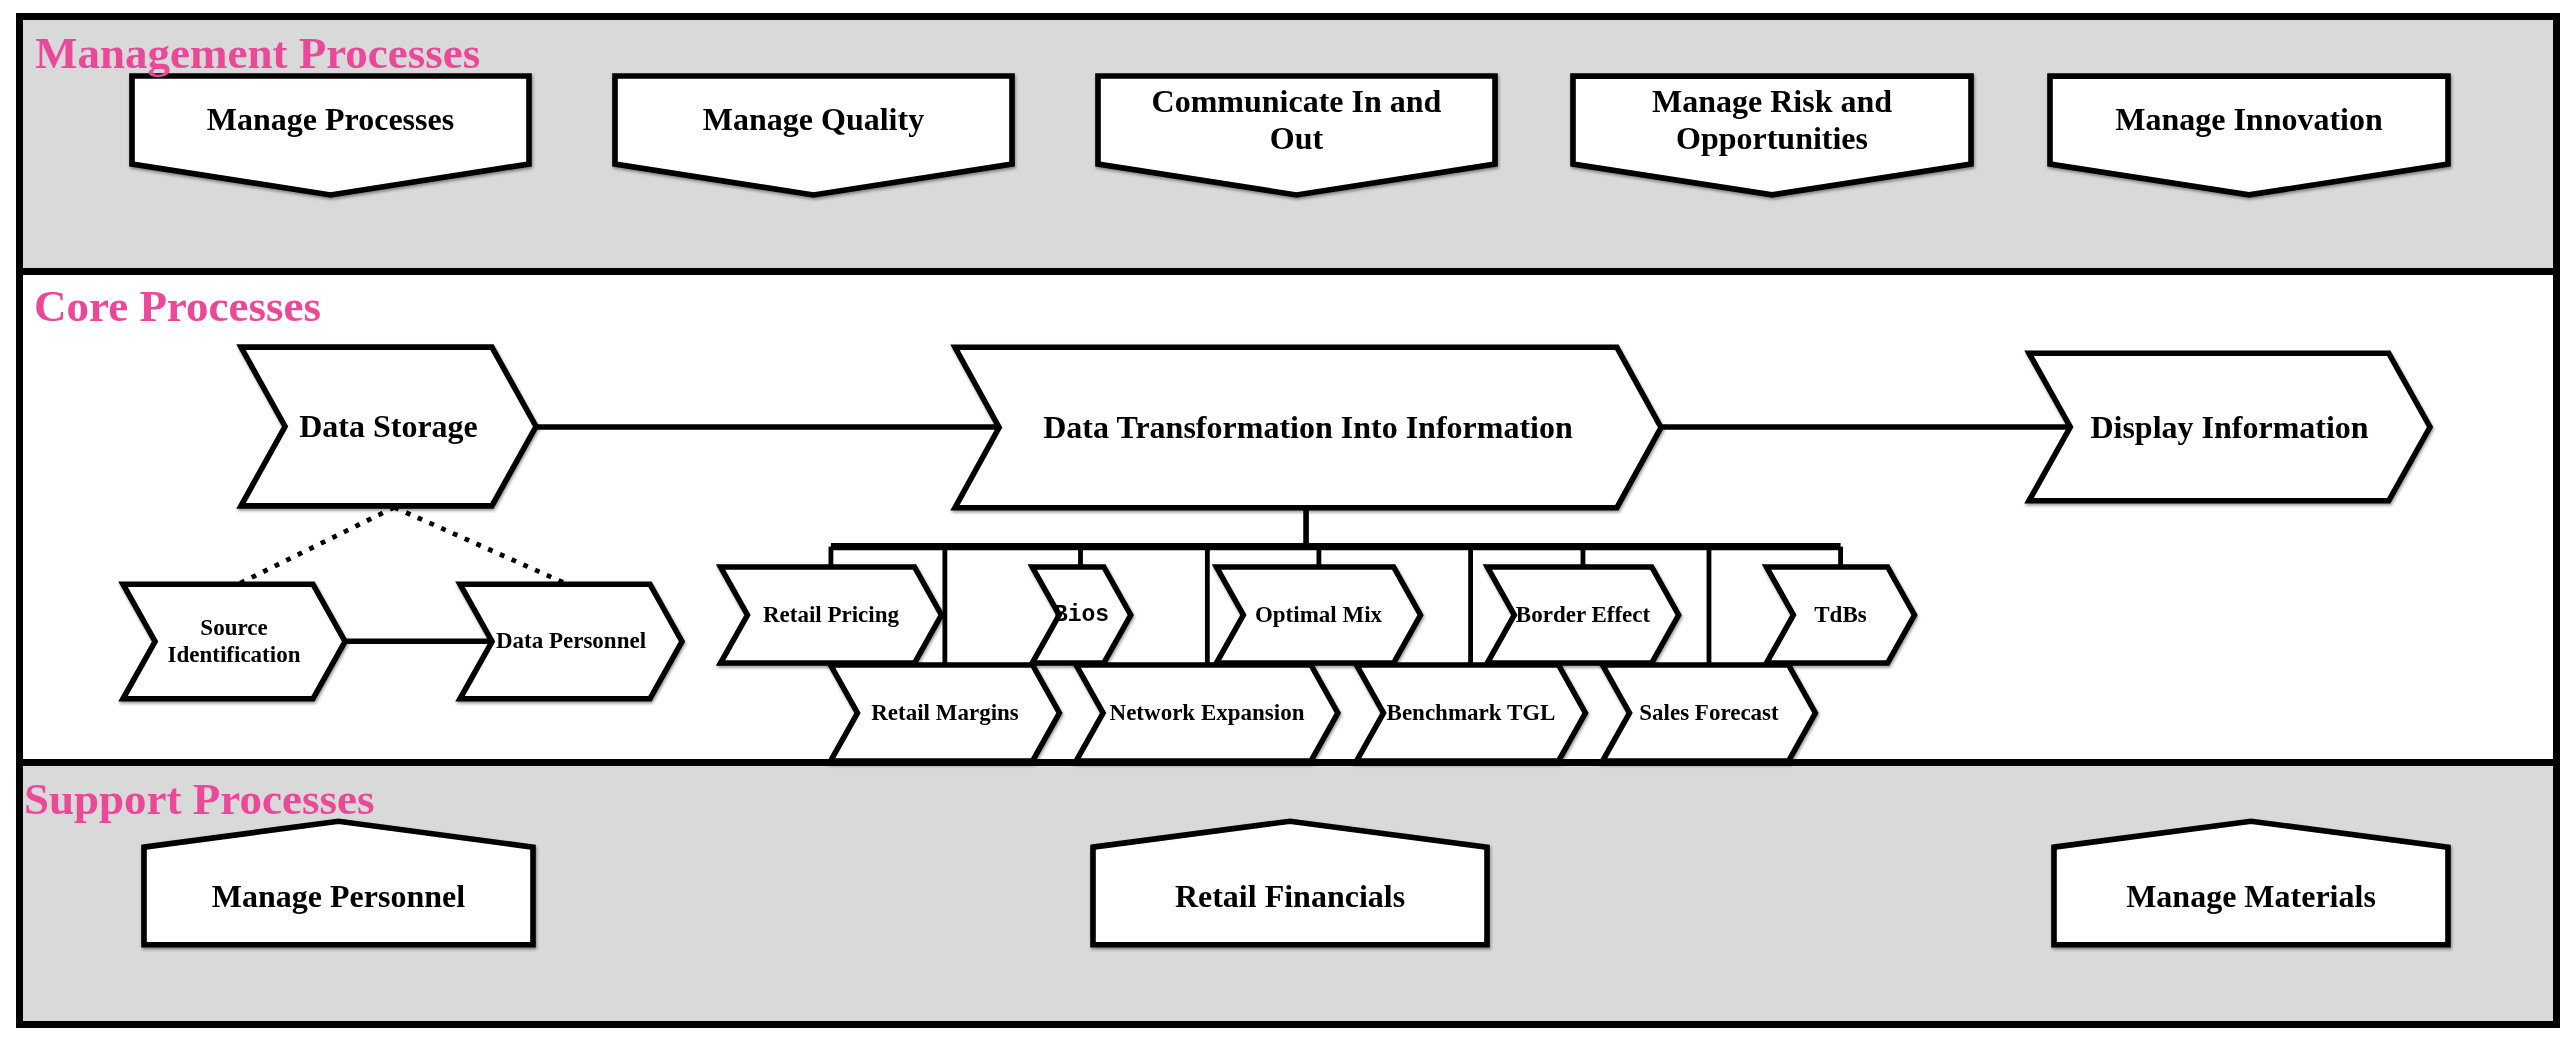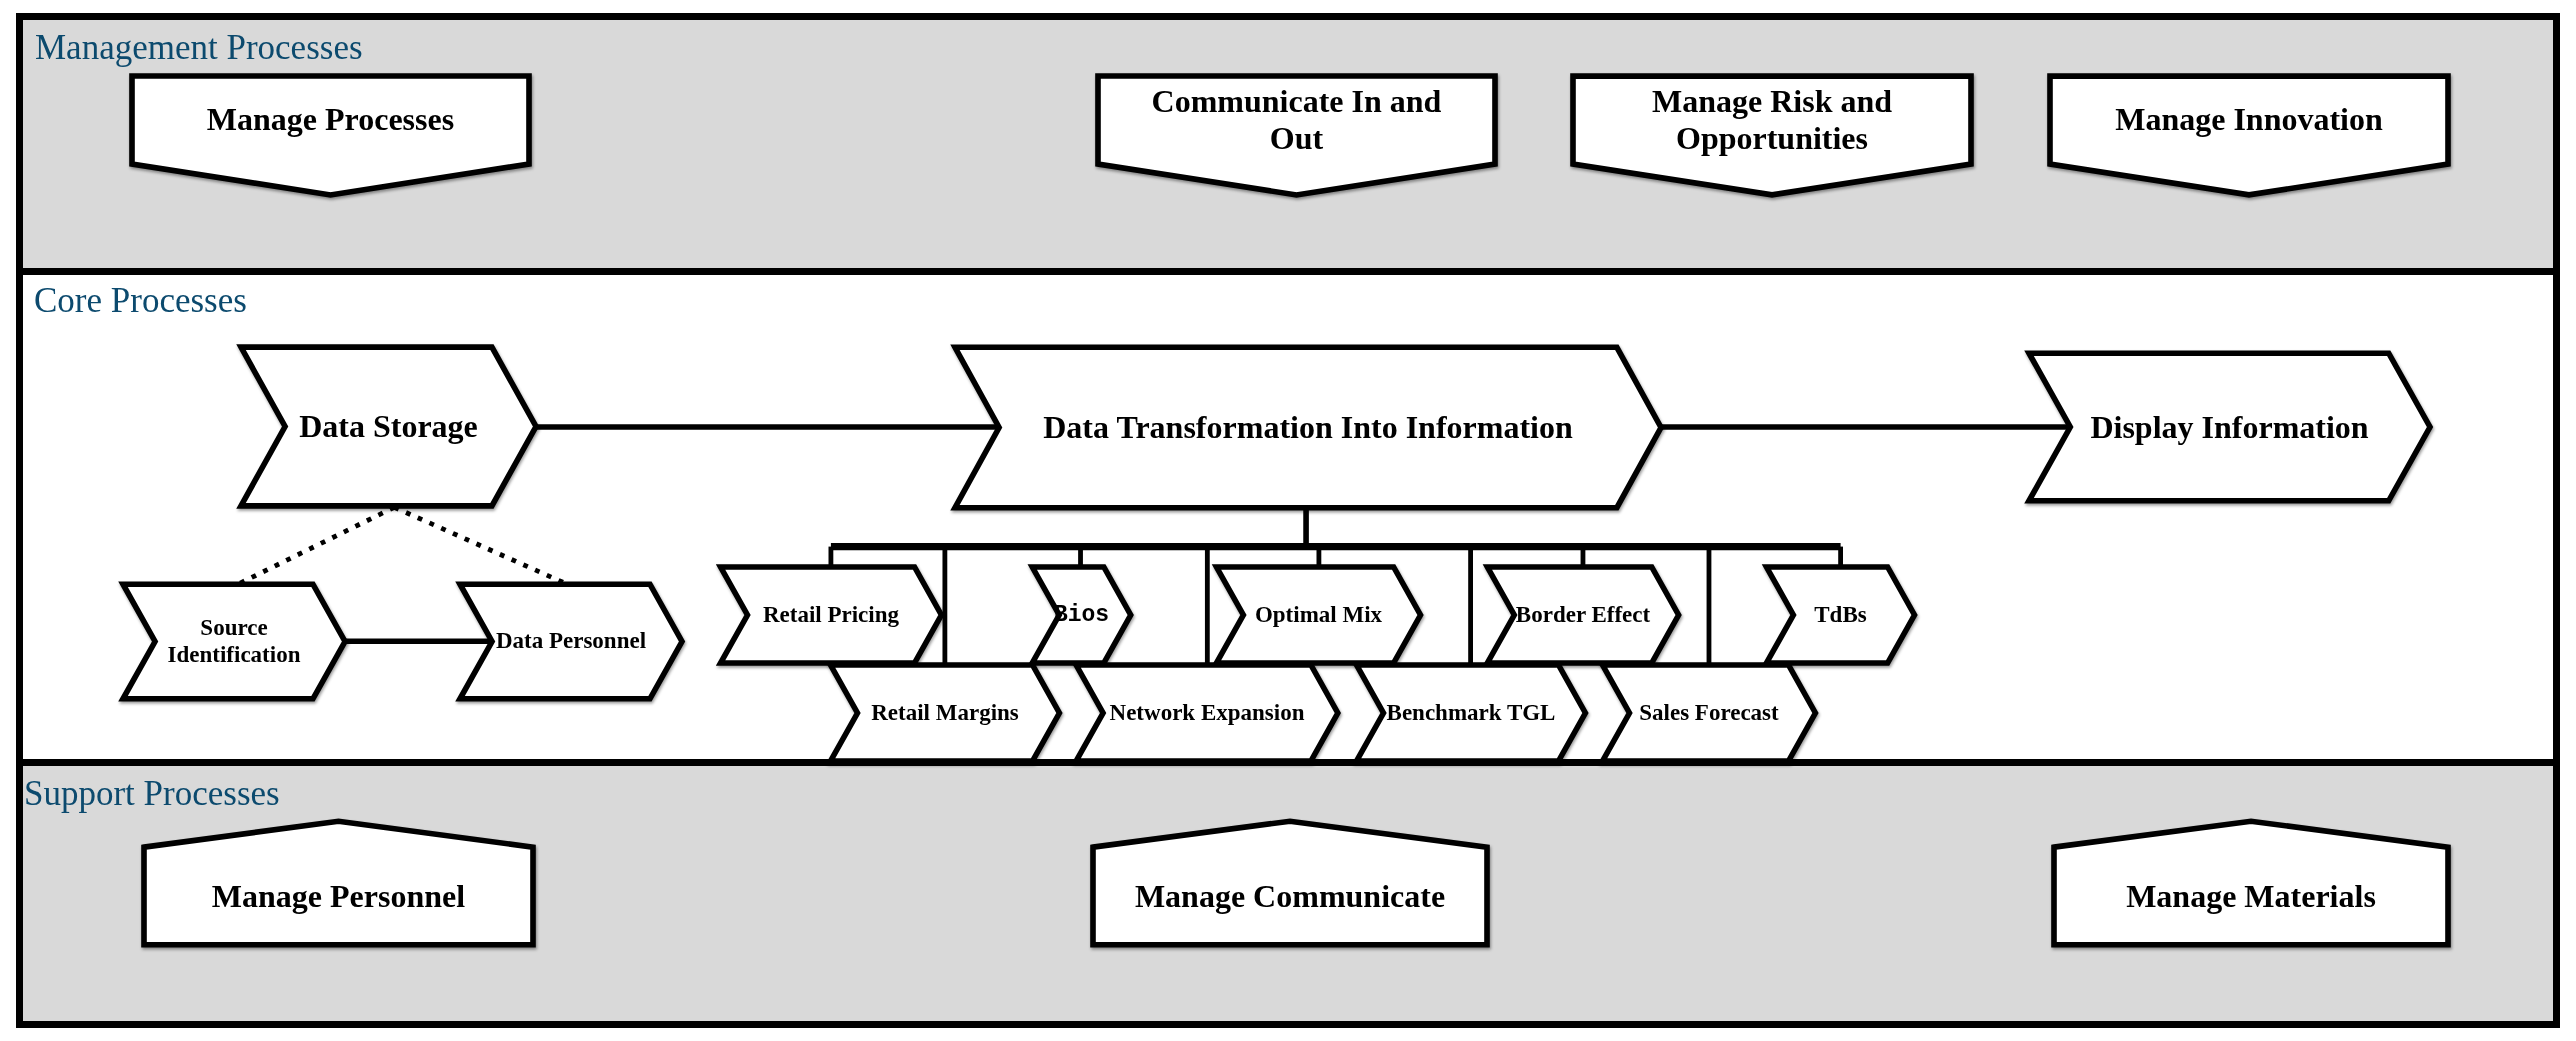--- a/index.html
+++ b/index.html
@@ -5,22 +5,22 @@
   html,body{margin:0;padding:0;}
   body{
     width:2576px;height:1041px;background:#ffffff;
     font-family:"Liberation Serif","DejaVu Serif",serif;color:#000;
   }
   #stage{position:relative;width:2576px;height:1041px;overflow:hidden;}
   .band{position:absolute;left:16px;width:2544px;border:7.2px solid #000;box-sizing:border-box;}
   .band.gray{background:#d9d9d9;}
   .band.white{background:#ffffff;}
   .band-title{
-    position:absolute;font-size:35px;font-weight:normal;line-height:1.1;
-    color:#0c4a6e;z-index:3;white-space:nowrap;
+    position:absolute;font-size:45px;font-weight:bold;line-height:1.1;
+    color:#ec4899;z-index:3;white-space:nowrap;
   }
   #connectors{position:absolute;left:0;top:0;z-index:1;pointer-events:none;}
   .shape{
     position:absolute;display:flex;align-items:center;justify-content:center;
     text-align:center;font-weight:bold;color:#000;box-sizing:border-box;z-index:2;
   }
   .shape .lbl{position:relative;z-index:1;line-height:1.15;}
   .f40{font-size:32px;}
   .f29{font-size:23px;}
   .banner-down{padding:0 30.5px 32px 30.5px;}
@@ -64,20 +64,26 @@
     <line x1="491" y1="632" x2="294" y2="729" stroke="#000" stroke-width="6" stroke-dasharray="6 10"></line>
     <line x1="491" y1="632" x2="709" y2="729" stroke="#000" stroke-width="6" stroke-dasharray="6 10"></line>
   </svg>
 
   <div class="shape banner-down f40" style="left:132px;top:76px;width:397px;height:119px;">
       <svg viewBox="0 0 494 148">
         <polygon points="0.0,0.0 494.0,0.0 494.0,109.5 247.0,148.0 0.0,109.5" fill="#ffffff" stroke="#000000" stroke-width="7" stroke-linejoin="miter"></polygon>
       </svg>
     <span class="lbl">Manage Processes</span>
   </div>
+  <div class="shape banner-down f40" style="left:615px;top:76px;width:397px;height:119px;">
+      <svg viewBox="0 0 494 148">
+        <polygon points="0.0,0.0 494.0,0.0 494.0,109.5 247.0,148.0 0.0,109.5" fill="#ffffff" stroke="#000000" stroke-width="7" stroke-linejoin="miter"></polygon>
+      </svg>
+    <span class="lbl">Manage Quality</span>
+  </div>
   <div class="shape banner-down f40" style="left:1098px;top:76px;width:397px;height:119px;">
       <svg viewBox="0 0 494 148">
         <polygon points="0.0,0.0 494.0,0.0 494.0,109.5 247.0,148.0 0.0,109.5" fill="#ffffff" stroke="#000000" stroke-width="7" stroke-linejoin="miter"></polygon>
       </svg>
     <span class="lbl">Communicate In and Out</span>
   </div>
   <div class="shape banner-down f40" style="left:1573px;top:76px;width:398px;height:119px;">
       <svg viewBox="0 0 496 148">
         <polygon points="0.0,0.0 496.0,0.0 496.0,109.5 248.0,148.0 0.0,109.5" fill="#ffffff" stroke="#000000" stroke-width="7" stroke-linejoin="miter"></polygon>
       </svg>
@@ -181,21 +187,21 @@
   <div class="shape chevron sm f29" style="left:1602px;top:665px;width:214px;height:96px;">
       <svg viewBox="0 0 266 120">
         <polygon points="0.0,0.0 232.4,0.0 266.0,60.0 232.4,120.0 0.0,120.0 33.6,60.0" fill="#ffffff" stroke="#000000" stroke-width="7" stroke-linejoin="miter"></polygon>
       </svg>
     <span class="lbl">Sales Forecast</span>
   </div>
   <div class="shape house-up f40" style="left:1093px;top:821px;width:394px;height:124px;">
       <svg viewBox="0 0 491 154">
         <polygon points="0.0,32.3 245.5,0.0 491.0,32.3 491.0,154.0 0.0,154.0" fill="#ffffff" stroke="#000000" stroke-width="7" stroke-linejoin="miter"></polygon>
       </svg>
-    <span class="lbl">Manage Communicate</span>
+    <span class="lbl">Retail Financials</span>
   </div>
   <div class="shape house-up f40" style="left:2054px;top:821px;width:394px;height:124px;">
       <svg viewBox="0 0 491 154">
         <polygon points="0.0,32.3 245.5,0.0 491.0,32.3 491.0,154.0 0.0,154.0" fill="#ffffff" stroke="#000000" stroke-width="7" stroke-linejoin="miter"></polygon>
       </svg>
     <span class="lbl">Manage Materials</span>
   </div>
 
 </div>
 

